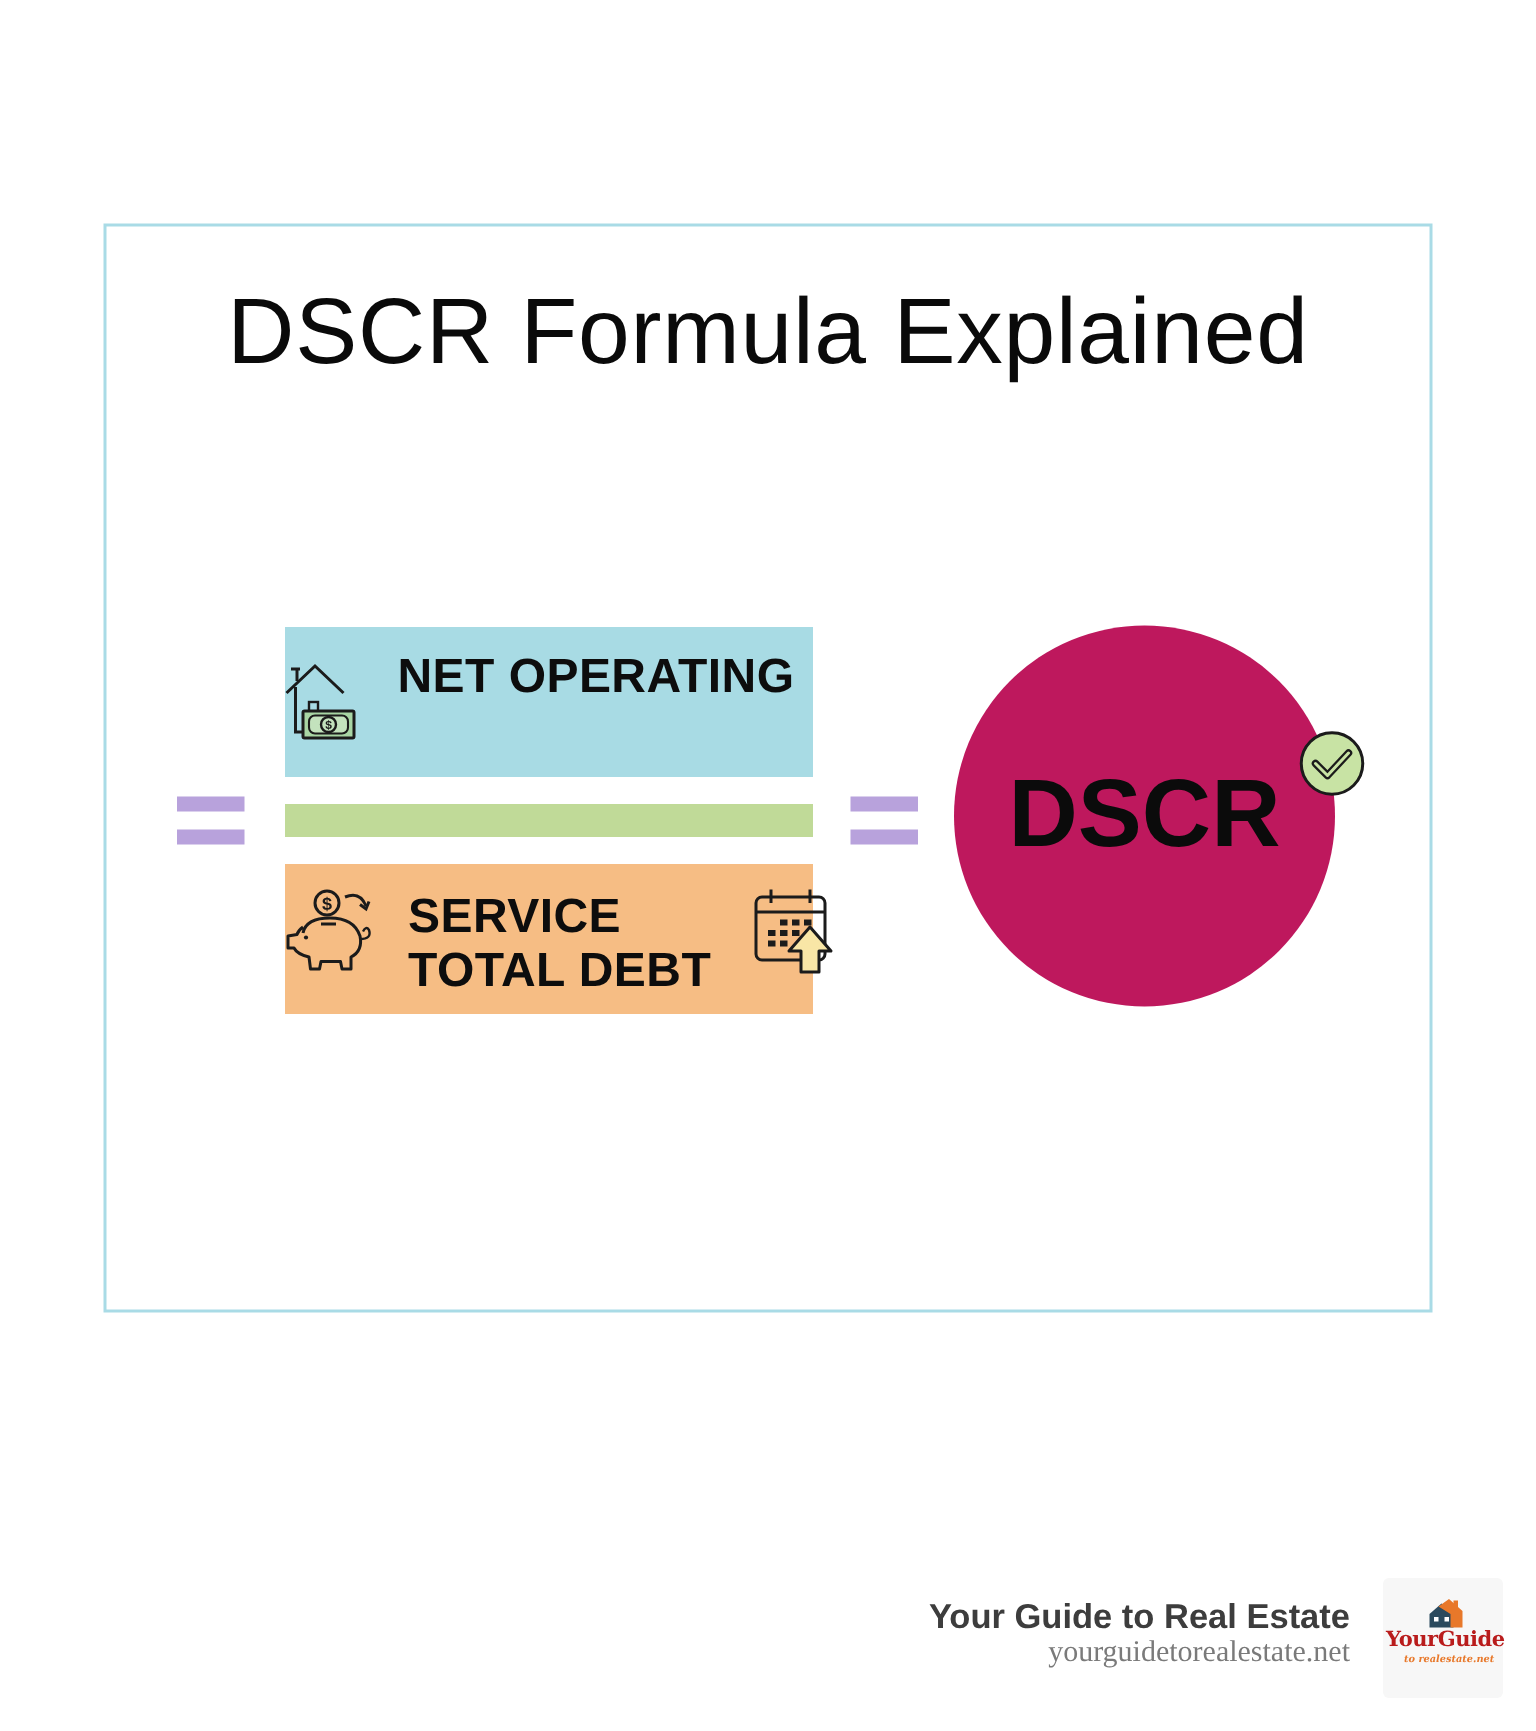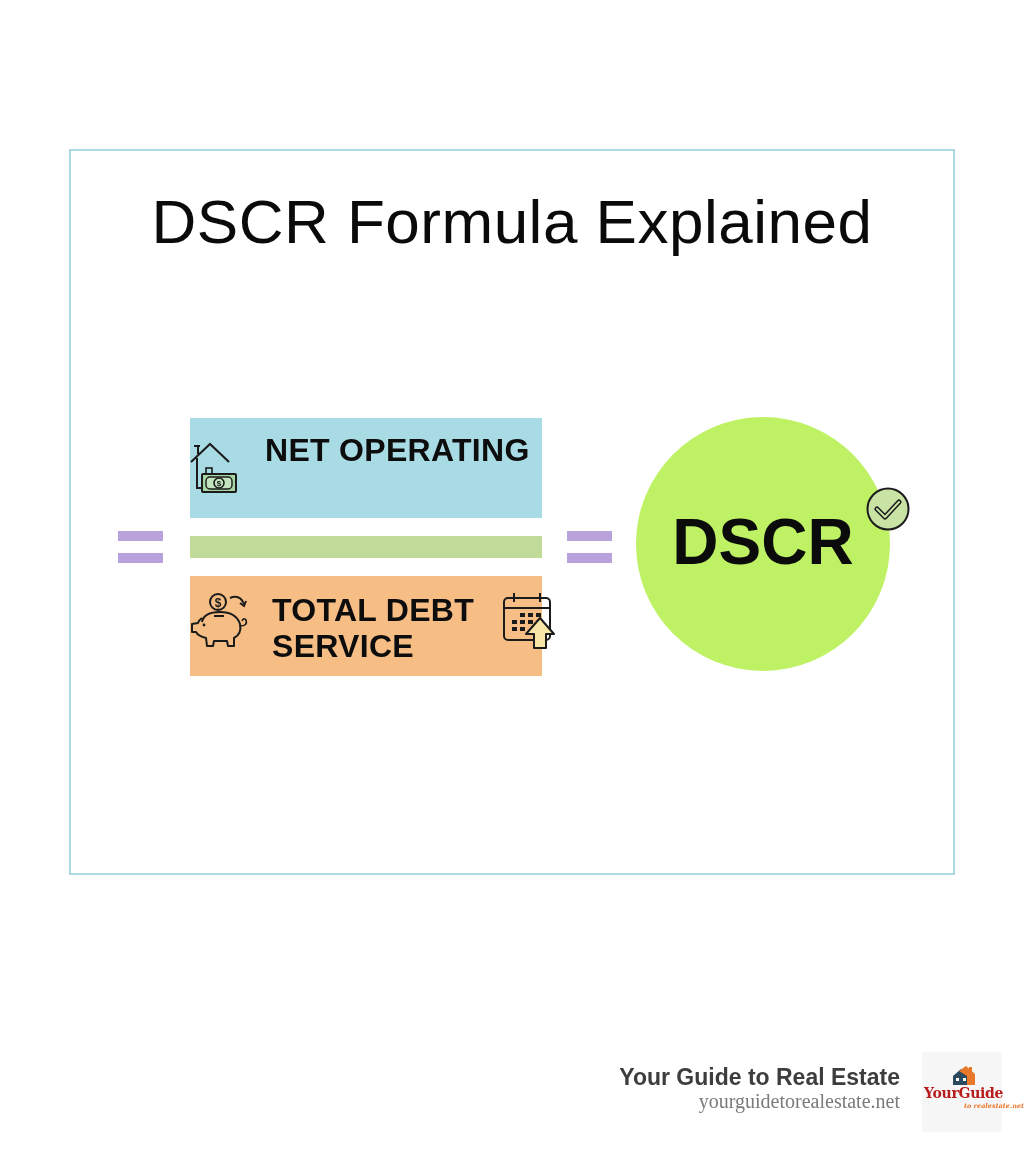--- a/index.html
+++ b/index.html
@@ -57,21 +57,21 @@
       letter-spacing: 0.3px;
     }
     .noi .box-label { left: 75px; top: 14px; width: 270px; }
     .tds .box-label { left: 82px; top: 16px; width: 220px; }
     .icon { position: absolute; }
     .circle {
       position: absolute;
       left: 636px; top: 417px;
       width: 254px; height: 254px;
       border-radius: 50%;
-      background: #bef264;
+      background: #be185d;
     }
     .circle-label {
       position: absolute;
       left: 0; right: 0; top: 88px;
       text-align: center;
       font-size: 64px;
       font-weight: bold;
       color: #0b0b0b;
     }
     .check {
@@ -121,21 +121,20 @@
     }
     .logo-sub {
       position: absolute;
       left: 14px; top: 50px;
       font-family: "DejaVu Serif", serif;
       font-size: 6.5px;
       font-style: italic;
       font-weight: bold;
       color: #e8782a;
       white-space: nowrap;
-      margin-left: 28px;
     }
   </style>
 </head>
 <body>
 
 <div class="frame"></div>
 
 <div class="title">DSCR Formula Explained</div>
 
 <div class="eq" style="left:118px; top:531px;">
@@ -167,22 +166,22 @@
     <circle cx="28" cy="14" r="8" fill="none" stroke="#1b1b1b" stroke-width="2"></circle>
     <text x="28" y="18.5" font-size="12" text-anchor="middle" font-family="Liberation Sans, sans-serif" font-weight="bold" fill="#1b1b1b">$</text>
     <path d="M40 10 Q50 6 54 16" fill="none" stroke="#1b1b1b" stroke-width="2"></path>
     <path d="M50 15 L54 18 L56 13" fill="none" stroke="#1b1b1b" stroke-width="2"></path>
     <path d="M12 34 Q14 24 30 24 Q46 24 50 36 Q52 46 44 50 L44 58 H38 L37 53 H24 L23 58 H17 L16 50 Q8 48 6 44 L2 44 L2 36 L8 35 Q9 32 12 30" fill="none" stroke="#1b1b1b" stroke-width="2" stroke-linejoin="round"></path>
     <circle cx="14" cy="37" r="1.4" fill="#1b1b1b"></circle>
     <path d="M24 28 H34" stroke="#1b1b1b" stroke-width="2"></path>
     <path d="M50 38 Q58 38 56 32 Q54 29 52 33" fill="none" stroke="#1b1b1b" stroke-width="1.6"></path>
   </svg>
   <div class="box-label">
+    <div>SERVICE</div>
     <div>TOTAL DEBT</div>
-    <div>SERVICE</div>
   </div>
   <svg class="icon" style="left:312px; top:14px;" width="58" height="64" viewBox="0 0 58 64">
     <rect x="2" y="8" width="46" height="42" rx="4" fill="none" stroke="#1b1b1b" stroke-width="2"></rect>
     <path d="M2 18 H48" stroke="#1b1b1b" stroke-width="2"></path>
     <path d="M12 3 V12 M38 3 V12" stroke="#1b1b1b" stroke-width="2"></path>
     <g fill="#1b1b1b">
       <rect x="18" y="23" width="5" height="4"></rect>
         <rect x="26" y="23" width="5" height="4"></rect>
         <rect x="34" y="23" width="5" height="4"></rect>
       <rect x="10" y="30" width="5" height="4"></rect>

